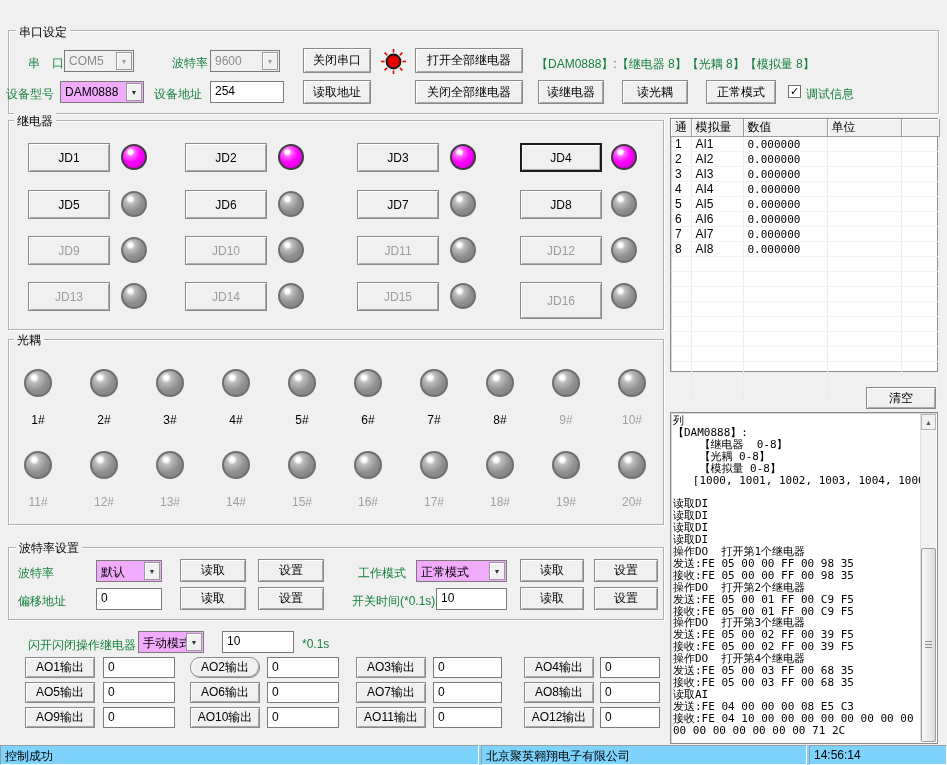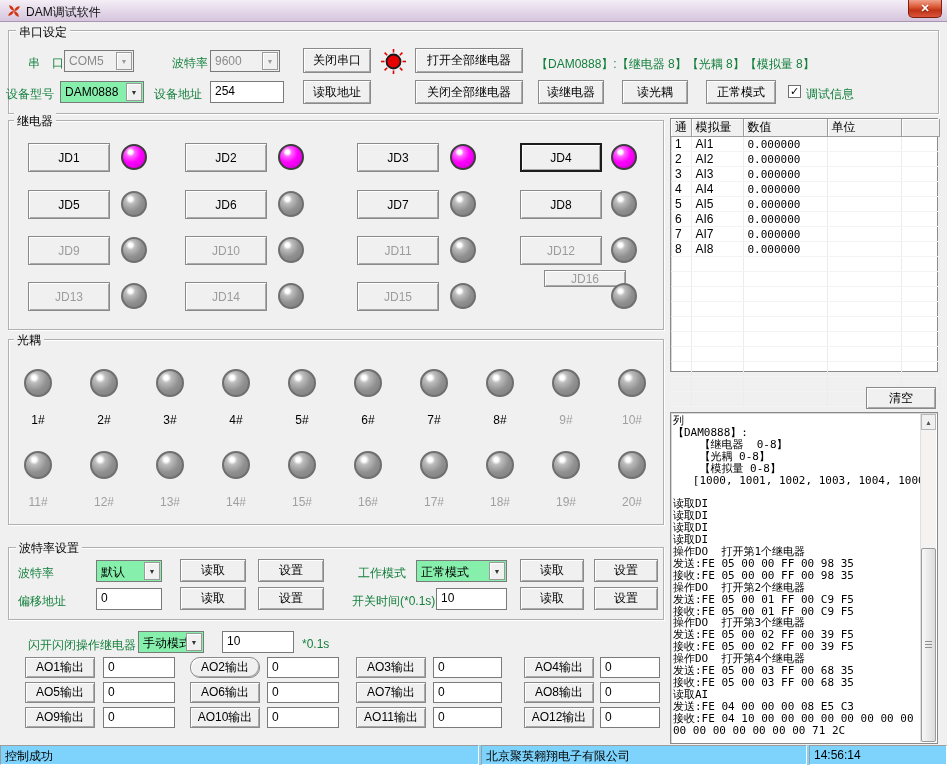--- a/index.html
+++ b/index.html
@@ -26,21 +26,21 @@
   .lbl { position:absolute; font-size:12px; color:#15803d; white-space:nowrap; }
 
   .btn { position:absolute; background:#f0f0f0; border:1px solid #8a8a8a;
     box-shadow:inset 1px 1px 0 #ffffff, inset -1px -1px 0 #a9a9a9;
     font-size:12px; color:#000; display:flex; align-items:center; justify-content:center; cursor:pointer; }
   .btn.dim { color:#9c9c9c; }
   .btn.focused { border:1px solid #1c1c1c; box-shadow:inset 0 0 0 1px #1c1c1c, inset 2px 2px 0 #ffffff, inset -2px -2px 0 #a9a9a9; }
 
   .input { position:absolute; background:#ffffff; border:1px solid #7a7a7a;
     font-size:12px; color:#000; padding:2px 0 0 4px; }
-  .combo { position:absolute; background:#86efac; border:1px solid #7a7a7a; font-size:12px; color:#000; }
+  .combo { position:absolute; background:#f0abfc; border:1px solid #7a7a7a; font-size:12px; color:#000; }
   .combo.disabled { background:#f0f0f0; color:#8a8a8a; }
   .combo .val { position:absolute; left:4px; top:3px; white-space:nowrap; }
   .combo .arrow { position:absolute; right:1px; top:1px; bottom:1px; width:16px; background:#f0f0f0;
     border:1px solid #9a9a9a; box-shadow:inset 1px 1px 0 #fff;
     display:flex; align-items:center; justify-content:center; font-size:7px; color:#333; cursor:pointer; }
   .combo.disabled .arrow { color:#9a9a9a; }
 
   .led { position:absolute; border-radius:50%; }
   .led.on  { background:radial-gradient(circle at 34% 28%, #ffffff 0 9%, #ff66ff 20%, #ff00ff 48%, #e000e0 78%, #a800a8 100%);
              border:2px solid #3c3c3c; }
@@ -79,32 +79,20 @@
 
   .abs0 { position:absolute; left:0; top:0; width:0; height:0; }
   .opto-label { position:absolute; font-size:12px; text-align:center; width:34px; }
   .opto-label.dim { color:#a0a0a0; }
 </style>
 </head>
 <body>
 
 <div id="window">
 
-  <div class="titlebar">
-    <svg class="app-icon" viewBox="0 0 16 16">
-      <g fill="#d2330f">
-        <path d="M8 8 Q2.5 6.5 2.5 1.2 Q8 3 8 8"></path>
-        <path d="M8 8 Q9.5 2.5 14.8 2.5 Q13 8 8 8"></path>
-        <path d="M8 8 Q13.5 9.5 13.5 14.8 Q8 13 8 8"></path>
-        <path d="M8 8 Q6.5 13.5 1.2 13.5 Q3 8 8 8"></path>
-      </g>
-    </svg>
-    <span class="app-title">DAM调试软件</span>
-    <div class="close-btn">✕</div>
-  </div>
 
   <div class="group" style="left:8px;top:30px;width:931px;height:84px;"></div>
   <span class="group-label" style="left:16px;top:24px;">串口设定</span>
 
   <span class="lbl" style="left:28px;top:55px;">串　口</span>
   <div class="combo disabled" style="left:64px;top:50px;width:70px;height:22px;">
     <span class="val">COM5</span>
     <span class="arrow">▼</span>
   </div>
   <span class="lbl" style="left:172px;top:55px;">波特率</span>
@@ -172,21 +160,21 @@
       <div class="btn dim" style="left:357px;top:236px;width:82px;height:29px;">JD11</div>
       <div class="led off" style="left:450px;top:237px;width:26px;height:26px;"></div>
       <div class="btn dim" style="left:520px;top:236px;width:82px;height:29px;">JD12</div>
       <div class="led off" style="left:611px;top:237px;width:26px;height:26px;"></div>
       <div class="btn dim" style="left:28px;top:282px;width:82px;height:29px;">JD13</div>
       <div class="led off" style="left:121px;top:283px;width:26px;height:26px;"></div>
       <div class="btn dim" style="left:185px;top:282px;width:82px;height:29px;">JD14</div>
       <div class="led off" style="left:278px;top:283px;width:26px;height:26px;"></div>
       <div class="btn dim" style="left:357px;top:282px;width:82px;height:29px;">JD15</div>
       <div class="led off" style="left:450px;top:283px;width:26px;height:26px;"></div>
-      <div class="btn dim" style="left:520px;top:270px;width:82px;height:17px;margin-left:24px;">JD16</div>
+      <div class="btn dim" style="left:520px;top:282px;width:82px;height:37px;">JD16</div>
       <div class="led off" style="left:611px;top:283px;width:26px;height:26px;"></div>
     </div>
 
   <div class="panel" style="left:670px;top:118px;width:268px;height:254px;">
     <table>
       <thead>
           <tr>
             <th style="width: 20px;">通</th>
             <th style="width: 52px;">模拟量</th>
             <th style="width: 84px;">数值</th>

